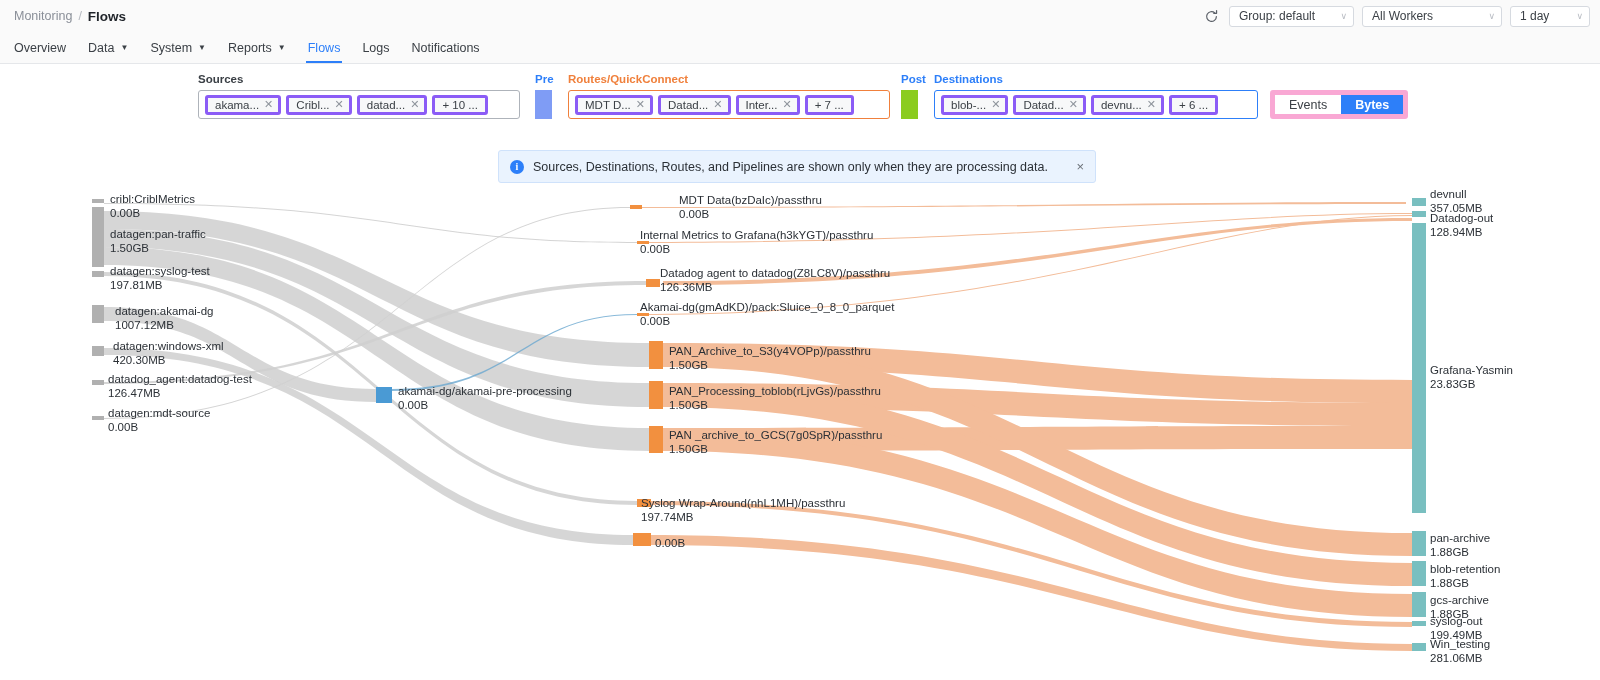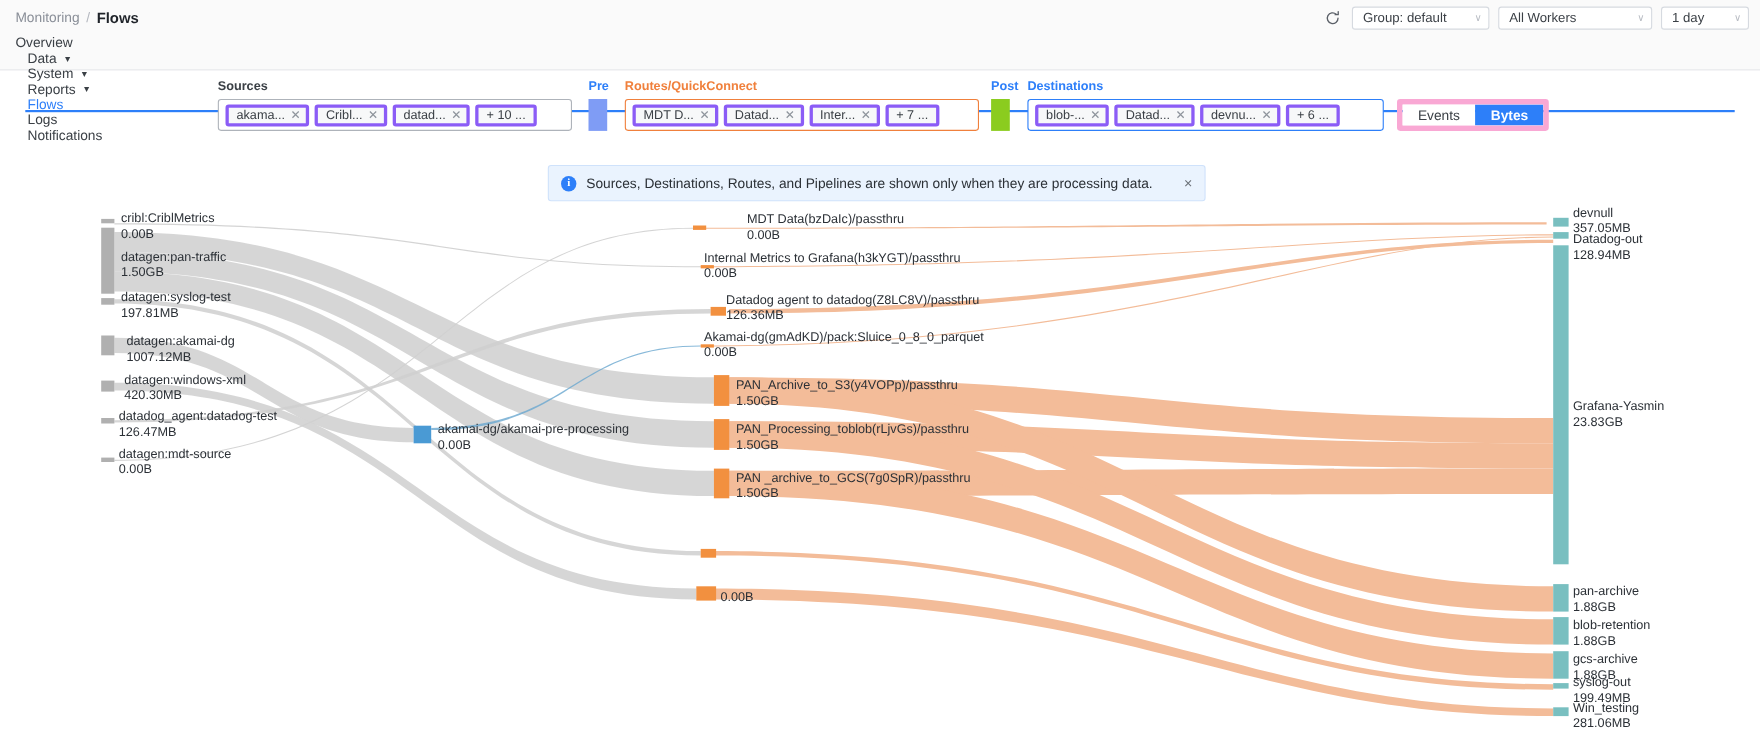--- a/index.html
+++ b/index.html
@@ -48,21 +48,20 @@
   .sel-time { width: 80px; }
   .caret { color: #b8bcc3; font-size: 9px; margin-left: 6px; }
 
   
   .navbar {
     height: 32px;
     background: #fafafa;
     border-bottom: 1px solid #e5e7ea;
     display: flex; align-items: stretch;
     padding: 0 14px;
-    flex-direction: column;
   }
   .nav-item {
     display: flex; align-items: center;
     font-size: 12.5px; color: #3b4046;
     padding: 0 11px;
     cursor: pointer;
     position: relative;
     white-space: nowrap;
   }
   .nav-item:first-child { padding-left: 0; }
@@ -439,20 +438,24 @@
     <div class="v">1.50GB</div>
   </div>
   <div class="lbl" style="left:669px; top:200px;">
     <div>PAN_Processing_toblob(rLjvGs)/passthru</div>
     <div class="v">1.50GB</div>
   </div>
   <div class="lbl" style="left:669px; top:244px;">
     <div>PAN _archive_to_GCS(7g0SpR)/passthru</div>
     <div class="v">1.50GB</div>
   </div>
+  <div class="lbl" style="left:641px; top:312px;">
+    <div>Syslog Wrap-Around(nhL1MH)/passthru</div>
+    <div class="v">197.74MB</div>
+  </div>
   <div class="lbl" style="left:655px; top:352px;">
     <div class="v">0.00B</div>
   </div>
 
   <div class="lbl" style="left:1430px; top:3px;">
     <div>devnull</div>
     <div class="v">357.05MB</div>
   </div>
   <div class="lbl" style="left:1430px; top:27px;">
     <div>Datadog-out</div>

